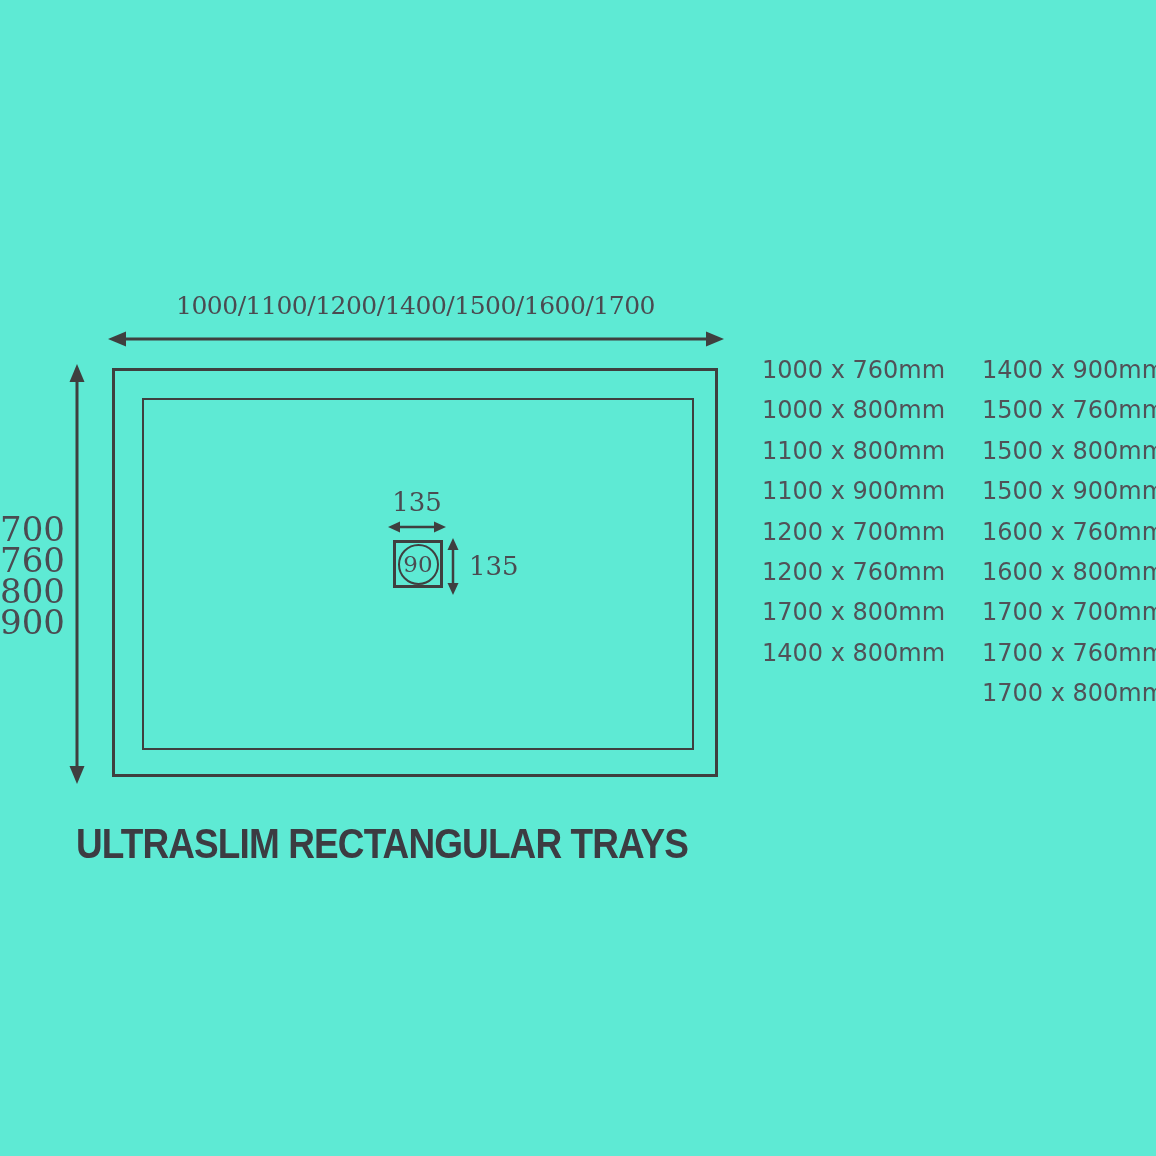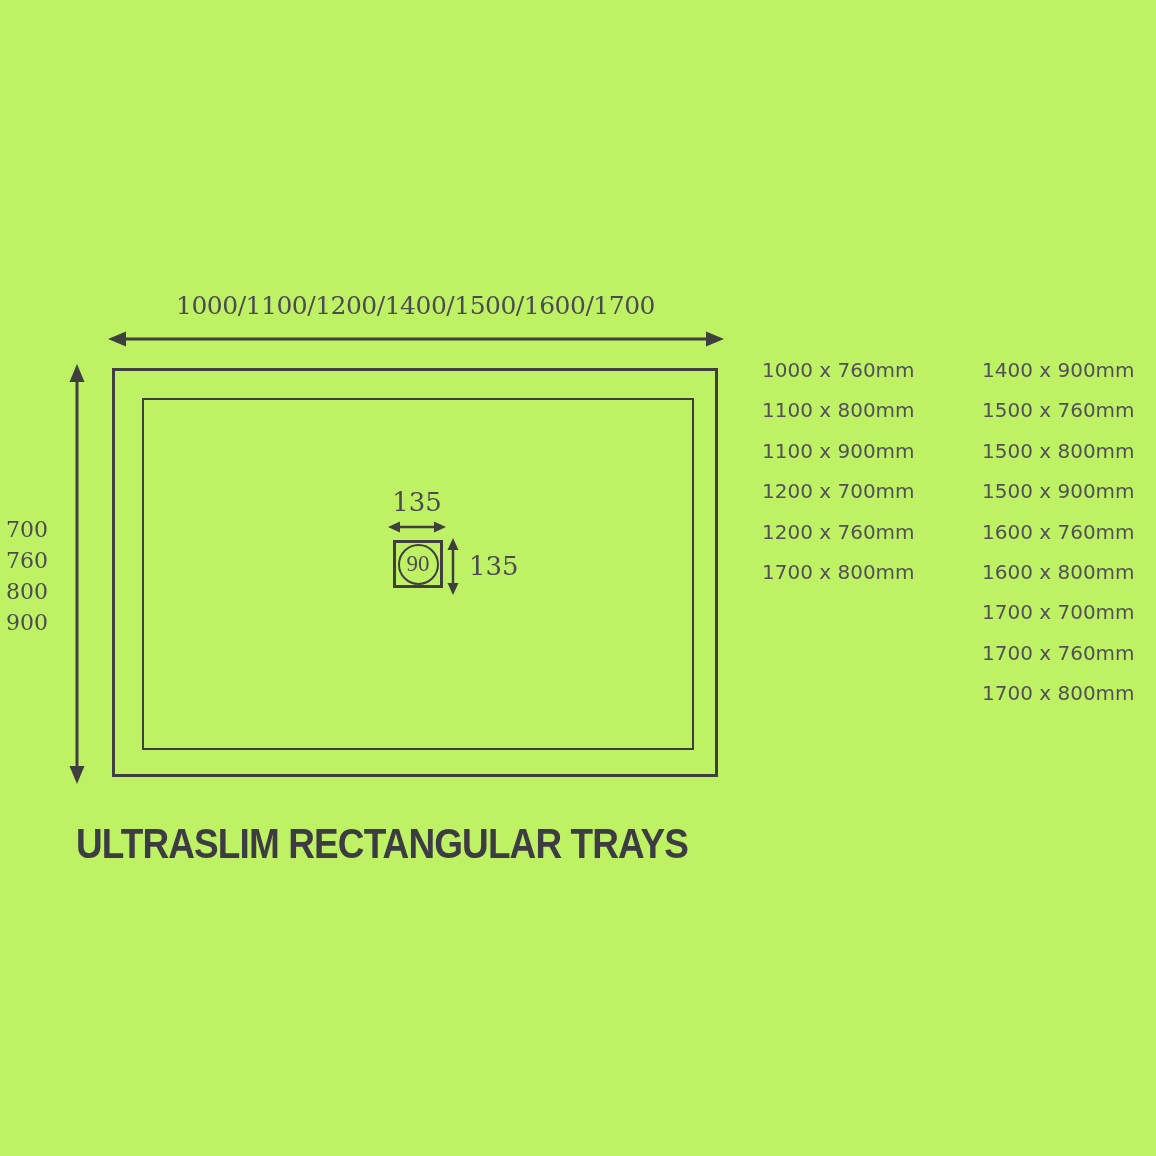--- a/index.html
+++ b/index.html
@@ -1,39 +1,39 @@
 <!DOCTYPE html>
 <html><head>
 <meta charset="utf-8">
 <style>
   html, body { margin: 0; padding: 0; background: #ffffff; }
   #canvas {
     position: relative;
     width: 1156px;
     height: 1156px;
-    background: #bef264;
+    background: #5eead4;
     overflow: hidden;
     font-family: "DejaVu Serif", "Liberation Serif", serif;
     color: #4b4b51;
   }
-  .abs { position: absolute; font-family: Liberation Serif, serif; }
+  .abs { position: absolute; }
 
   
   .dim-label {
     font-family: "DejaVu Serif", "Liberation Serif", serif;
     color: #4b4b51;
     white-space: nowrap;
   }
   .top-label {
     left: 112px; top: 291px; width: 607px;
     text-align: center; font-size: 25px; letter-spacing: -0.5px;
   }
   .height-labels {
-    left: 6px; top: 514px; width: 60px;
-    font-size: 22px; line-height: 31px; text-align: left;
+    left: 0; top: 514px; width: 60px;
+    font-size: 34px; line-height: 31px; text-align: left;
   }
 
   
   .outer-rect {
     left: 112px; top: 368px; width: 600px; height: 403px;
     border: 3px solid #3f3f3f;
   }
   .inner-rect {
     left: 142px; top: 398px; width: 548px; height: 348px;
     border: 2px solid #3f3f3f;
@@ -50,21 +50,21 @@
     border: 2px solid #3f3f3f;
     display: flex; align-items: center; justify-content: center;
   }
   .waste-diameter { font-size: 23px; color: #4b4b51; }
   .waste-width-label  { left: 388px; top: 487px; width: 58px; text-align: center; font-size: 26px; }
   .waste-height-label { left: 469px; top: 551px; font-size: 26px; }
 
   
   .size-col {
     font-family: "DejaVu Sans", "Liberation Sans", sans-serif;
-    font-size: 20px; line-height: 40.4px;
+    font-size: 24px; line-height: 40.4px;
     color: #515157; white-space: nowrap;
   }
   .size-col-1 { left: 762px; top: 350px; }
   .size-col-2 { left: 982px; top: 350px; }
 
   
   .page-title {
     left: 76px; top: 820px;
     font-family: "Liberation Sans", "DejaVu Sans", sans-serif;
     font-weight: bold; font-size: 42px; letter-spacing: -1px;
@@ -126,25 +126,27 @@
     <svg width="14" height="57" viewBox="0 0 14 57">
       <line x1="7" y1="9" x2="7" y2="48" stroke="#3f3f3f" stroke-width="2.5"></line>
       <polygon points="7,0 1.5,12 12.5,12" fill="#3f3f3f"></polygon>
       <polygon points="7,57 1.5,45 12.5,45" fill="#3f3f3f"></polygon>
     </svg>
   </div>
   <div class="abs dim-label waste-height-label">135</div>
 
   <div class="abs size-col size-col-1">
     <div>1000 x 760mm</div>
+    <div>1000 x 800mm</div>
     <div>1100 x 800mm</div>
     <div>1100 x 900mm</div>
     <div>1200 x 700mm</div>
     <div>1200 x 760mm</div>
     <div>1700 x 800mm</div>
+    <div>1400 x 800mm</div>
   </div>
 
   <div class="abs size-col size-col-2">
     <div>1400 x 900mm</div>
     <div>1500 x 760mm</div>
     <div>1500 x 800mm</div>
     <div>1500 x 900mm</div>
     <div>1600 x 760mm</div>
     <div>1600 x 800mm</div>
     <div>1700 x 700mm</div>

